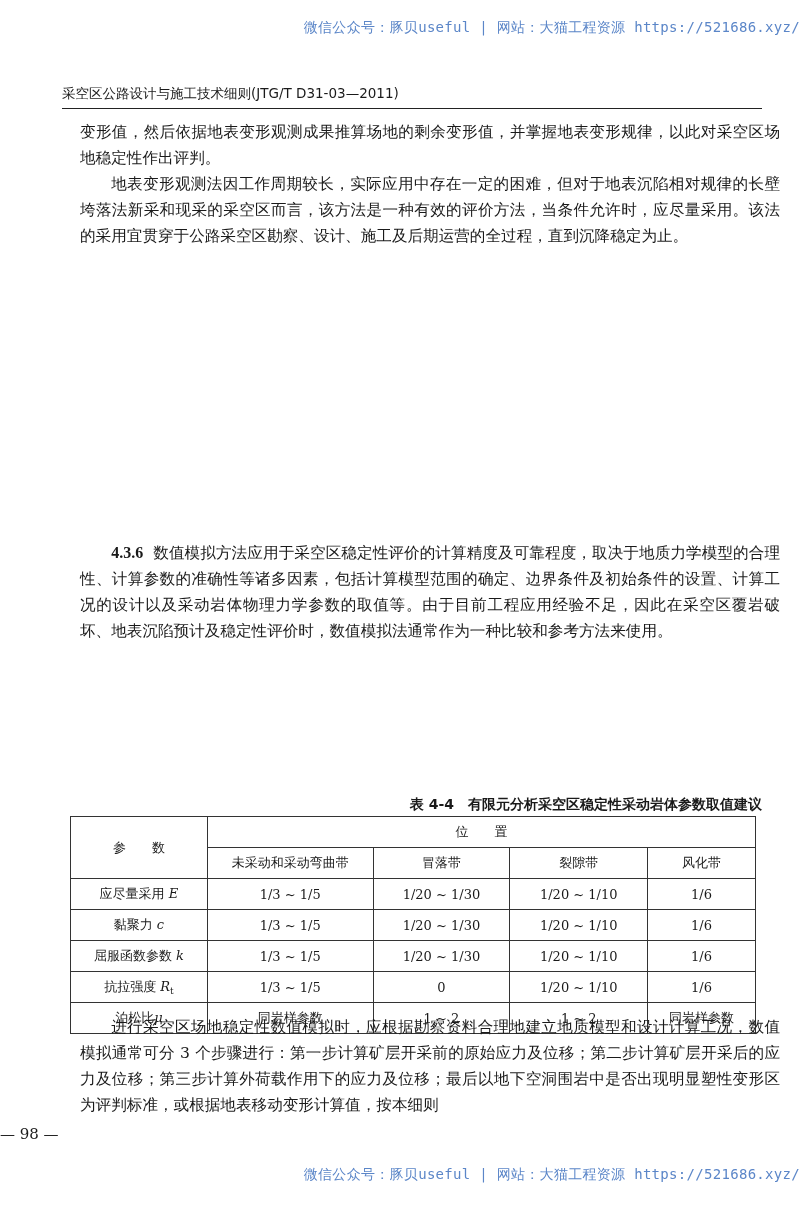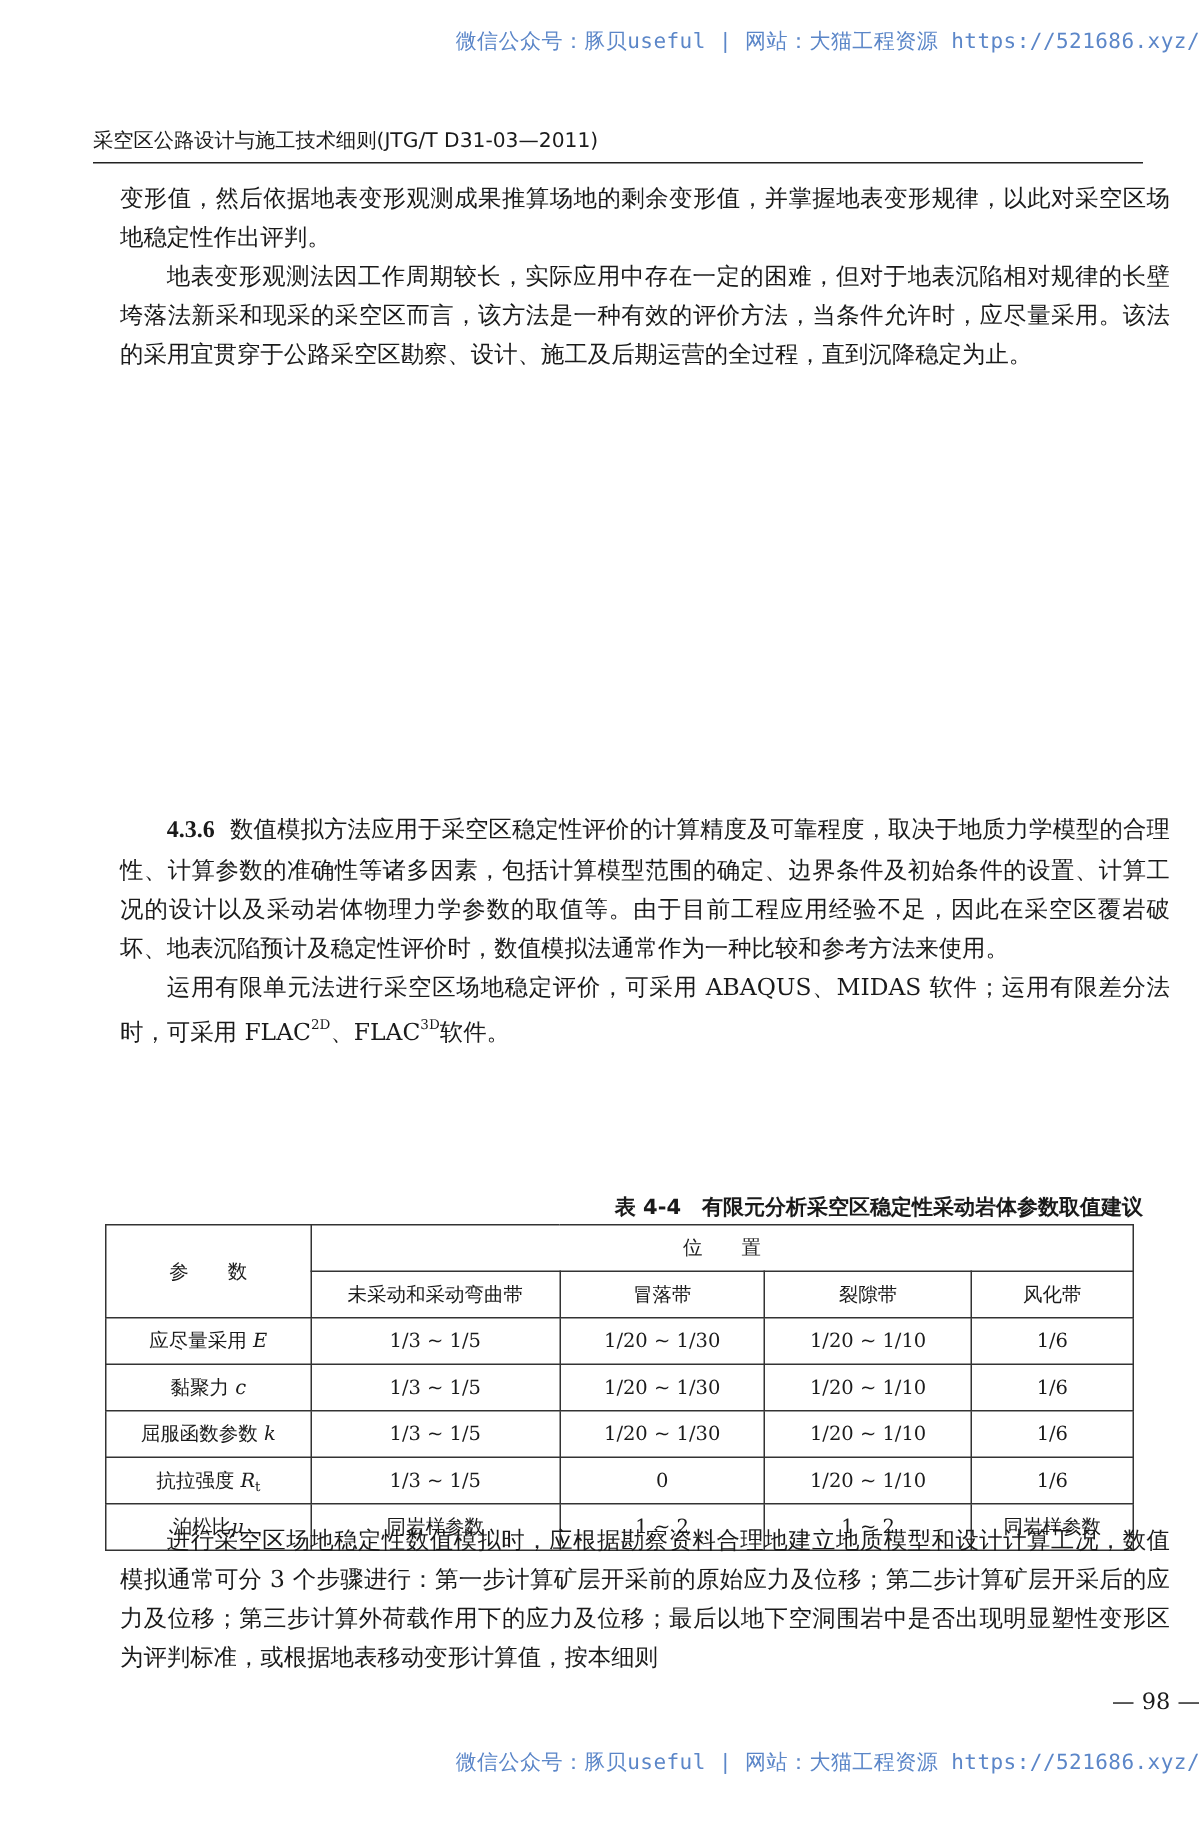--- a/index.html
+++ b/index.html
@@ -44,21 +44,21 @@
     table.params {
       position: absolute; left: 70px; top: 816px; width: 686px;
       border-collapse: collapse; font-size: 13px;
     }
     table.params td, table.params th {
       border: 1px solid #333; text-align: center; height: 26px; padding: 2px;
       font-weight: normal;
     }
     table.params { border: 1.8px solid #222; }
     .page-number {
-      position: absolute; left: 0; width: 800px; top: 1125px; text-align: right;
+      position: absolute; left: 0; width: 800px; top: 1125px; text-align: left;
       font-size: 15px;
     }
   </style>
 </head>
 <body>
 
 <div class="watermark wm-top">微信公众号：豚贝useful | 网站：大猫工程资源 https://521686.xyz/</div>
 
 <div class="running-head">采空区公路设计与施工技术细则(JTG/T D31-03—2011)</div>
 <div class="head-rule"></div>
@@ -66,21 +66,20 @@
 <div class="body-text" style="top:119px;">
   <p class="noindent">变形值，然后依据地表变形观测成果推算场地的剩余变形值，并掌握地表变形规律，以此对采空区场地稳定性作出评判。</p>
   <p>地表变形观测法因工作周期较长，实际应用中存在一定的困难，但对于地表沉陷相对规律的长壁垮落法新采和现采的采空区而言，该方法是一种有效的评价方法，当条件允许时，应尽量采用。该法的采用宜贯穿于公路采空区勘察、设计、施工及后期运营的全过程，直到沉降稳定为止。</p>
 </div>
 
 <div class="body-text" style="top:314px;">
 </div>
 
 <div class="body-text" style="top:540px;">
   <p><span class="clause-num">4.3.6</span><span>数值模拟方法应用于采空区稳定性评价的计算精度及可靠程度，取决于地质力学模型的合理性、计算参数的准确性等诸多因素，包括计算模型范围的确定、边界条件及初始条件的设置、计算工况的设计以及采动岩体物理力学参数的取值等。由于目前工程应用经验不足，因此在采空区覆岩破坏、地表沉陷预计及稳定性评价时，数值模拟法通常作为一种比较和参考方法来使用。</span></p>
-  <p><span>运用有限单元法进行采空区场地稳定评价，可采用 ABAQUS、MIDAS 软件；运用有限差分法时，可采用 FLAC</span><span class="sup">2D</span><span>、FLAC</span><span class="sup">3D</span><span>软件。</span></p>
 </div>
 
 <div class="table-caption">表 4-4　有限元分析采空区稳定性采动岩体参数取值建议</div>
 
 <table class="params">
   <colgroup>
     <col style="width:137px">
       <col style="width:166px">
       <col style="width:137px">
       <col style="width:138px">

